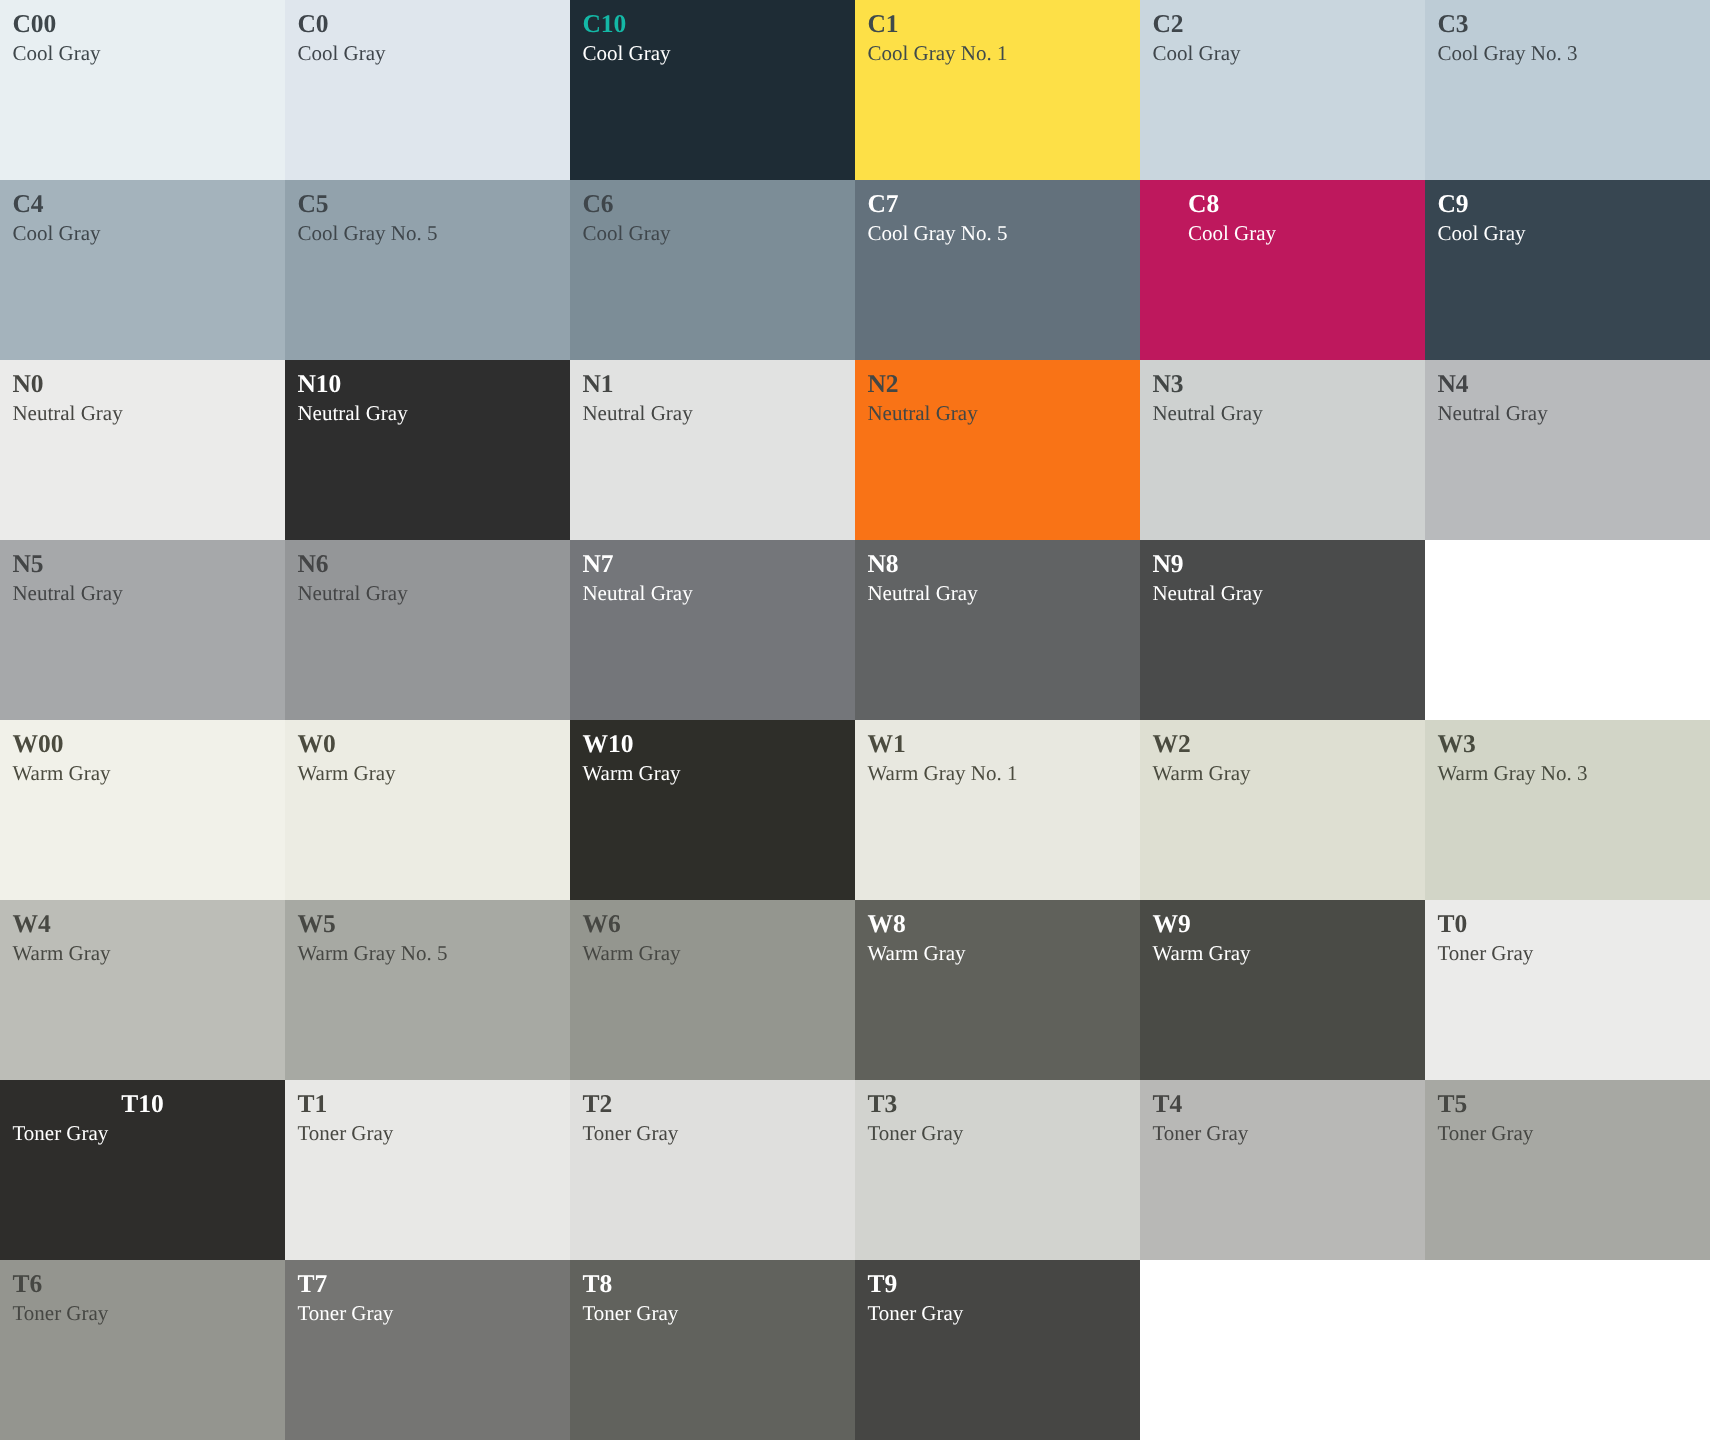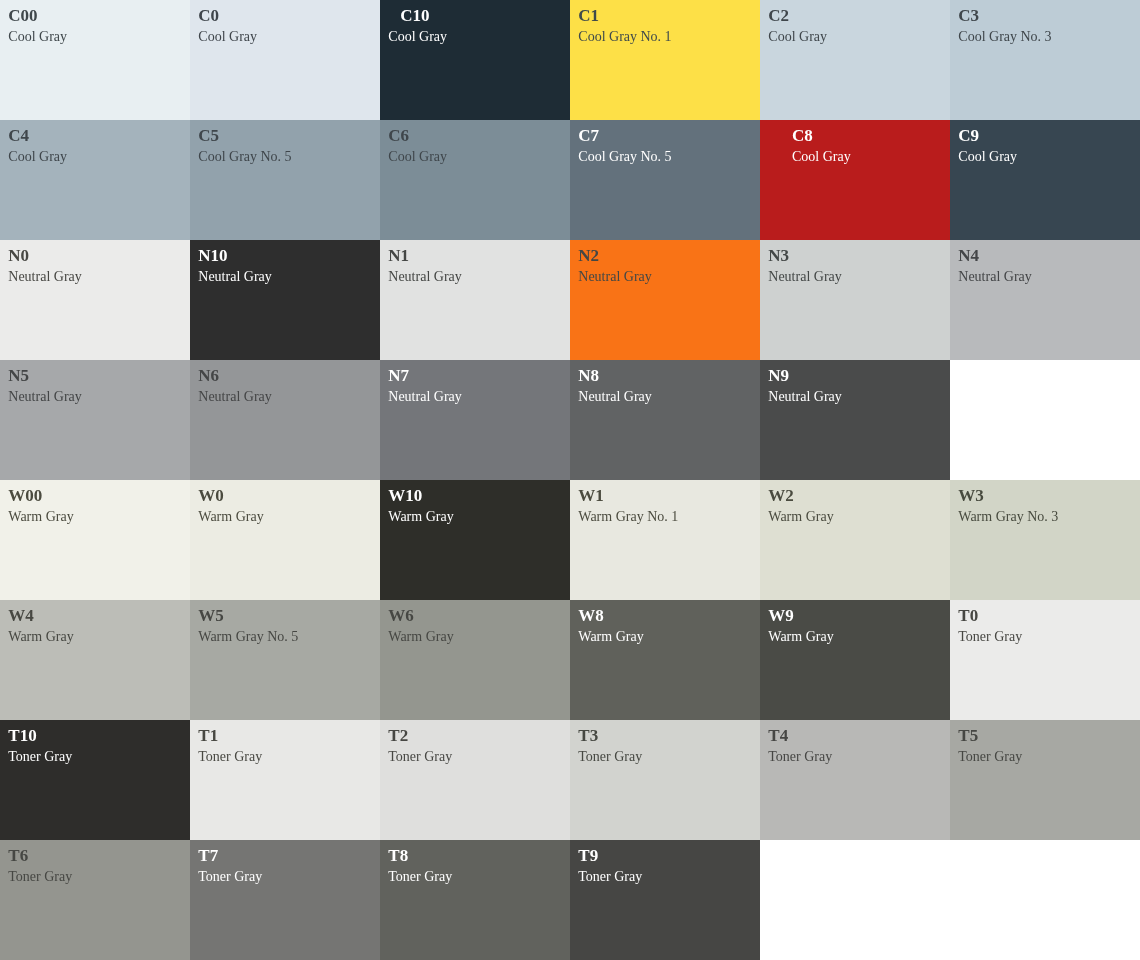--- a/index.html
+++ b/index.html
@@ -21,21 +21,21 @@
 <div id="grid">
   <div class="swatch" style="background-color: rgb(232, 239, 242);">
     <div class="code" style="color: rgb(63, 71, 75);">C00</div>
     <div class="name" style="color: rgb(63, 71, 75);">Cool Gray</div>
   </div>
   <div class="swatch" style="background-color: rgb(223, 230, 237);">
     <div class="code" style="color: rgb(63, 69, 75);">C0</div>
     <div class="name" style="color: rgb(63, 69, 75);">Cool Gray</div>
   </div>
   <div class="swatch" style="background-color: rgb(30, 44, 53);">
-    <div class="code" style="color: #ffffff; margin-left: 12px;">C10</div>
+    <div class="code" style="color: #14b8a6;">C10</div>
     <div class="name" style="color: rgb(255, 255, 255);">Cool Gray</div>
   </div>
   <div class="swatch" style="background-color: #fde047;">
     <div class="code" style="color: rgb(63, 74, 75);">C1</div>
     <div class="name" style="color: rgb(63, 74, 75);">Cool Gray No. 1</div>
   </div>
   <div class="swatch" style="background-color: rgb(201, 214, 222);">
     <div class="code" style="color: rgb(63, 70, 75);">C2</div>
     <div class="name" style="color: rgb(63, 70, 75);">Cool Gray</div>
   </div>
@@ -52,21 +52,21 @@
     <div class="name" style="color: rgb(63, 70, 75);">Cool Gray No. 5</div>
   </div>
   <div class="swatch" style="background-color: rgb(124, 141, 151);">
     <div class="code" style="color: rgb(63, 70, 75);">C6</div>
     <div class="name" style="color: rgb(63, 70, 75);">Cool Gray</div>
   </div>
   <div class="swatch" style="background-color: rgb(99, 113, 124);">
     <div class="code" style="color: rgb(255, 255, 255);">C7</div>
     <div class="name" style="color: rgb(255, 255, 255);">Cool Gray No. 5</div>
   </div>
-  <div class="swatch" style="background-color: #b91c1c; padding-left: 32px;">
+  <div class="swatch" style="background-color: #be185d; padding-left: 32px;">
     <div class="code" style="color: rgb(255, 255, 255);">C8</div>
     <div class="name" style="color: rgb(255, 255, 255);">Cool Gray</div>
   </div>
   <div class="swatch" style="background-color: rgb(55, 70, 81);">
     <div class="code" style="color: rgb(255, 255, 255);">C9</div>
     <div class="name" style="color: rgb(255, 255, 255);">Cool Gray</div>
   </div>
   <div class="swatch" style="background-color: rgb(235, 235, 234);">
     <div class="code" style="color: rgb(71, 71, 67);">N0</div>
     <div class="name" style="color: rgb(71, 71, 67);">Neutral Gray</div>
@@ -154,21 +154,21 @@
   </div>
   <div class="swatch" style="background-color: rgb(74, 75, 70);">
     <div class="code" style="color: rgb(255, 255, 255);">W9</div>
     <div class="name" style="color: rgb(255, 255, 255);">Warm Gray</div>
   </div>
   <div class="swatch" style="background-color: rgb(235, 235, 234);">
     <div class="code" style="color: rgb(71, 71, 67);">T0</div>
     <div class="name" style="color: rgb(71, 71, 67);">Toner Gray</div>
   </div>
   <div class="swatch" style="background-color: rgb(46, 45, 43);">
-    <div class="code" style="color: rgb(255, 255, 255);">T10</div>
+    <div class="code" style="color: rgb(255, 255, 255); text-align: center;">T10</div>
     <div class="name" style="color: rgb(255, 255, 255);">Toner Gray</div>
   </div>
   <div class="swatch" style="background-color: rgb(232, 232, 230);">
     <div class="code" style="color: rgb(72, 72, 66);">T1</div>
     <div class="name" style="color: rgb(72, 72, 66);">Toner Gray</div>
   </div>
   <div class="swatch" style="background-color: rgb(223, 223, 221);">
     <div class="code" style="color: rgb(71, 71, 67);">T2</div>
     <div class="name" style="color: rgb(71, 71, 67);">Toner Gray</div>
   </div>

